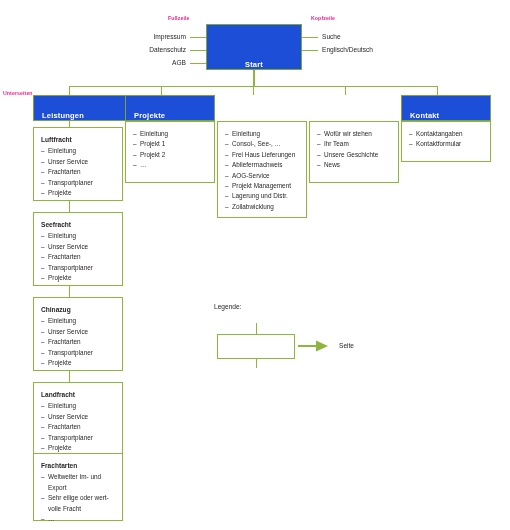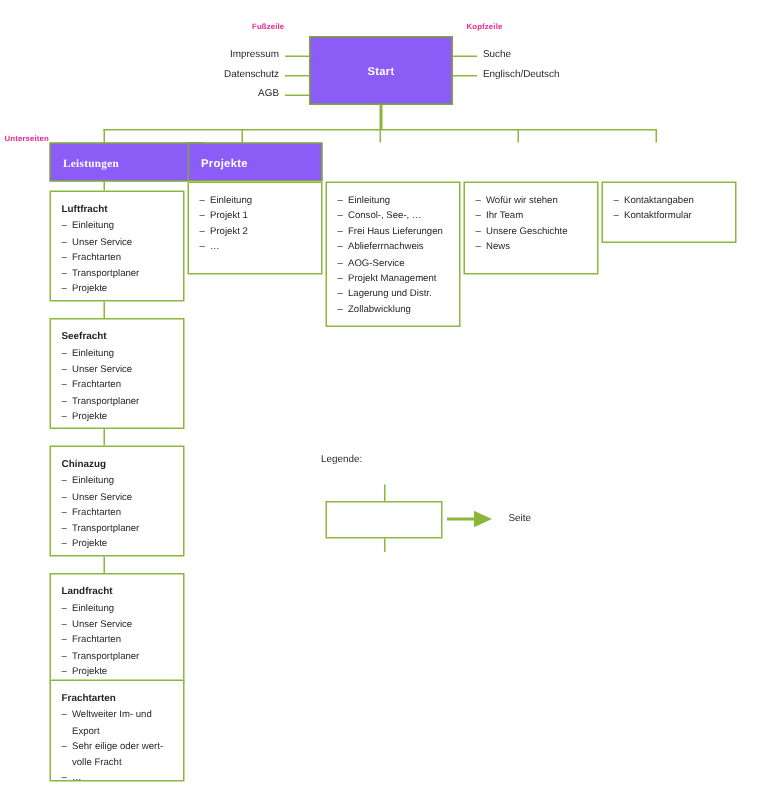--- a/index.html
+++ b/index.html
@@ -32,27 +32,27 @@
     position: absolute;
     width: 1px;
     background: #8cb63c;
   }
   .line-v.thick { width: 2px; }
 
   
   .node-filled {
     position: absolute;
     box-sizing: border-box;
-    background: #8b5cf6;
+    background: #1d4ed8;
     border: 1px solid #7ea634;
     color: #ffffff;
     font-size: 7.5px;
     font-weight: bold;
     display: flex;
-    align-items: center;
+    align-items: flex-end;
     justify-content: center;
     letter-spacing: 0.2px;
   }
   .node-filled.left-title {
     justify-content: flex-start;
     padding-left: 8px;
   }
 
   
   .node-list {
@@ -161,21 +161,21 @@
   <div class="line-v thick" style="left:253px; top:70px; height:16px;"></div>
 
   <div class="line-h" style="left:69px; top:86px; width:369px;"></div>
 
   <div class="line-v" style="left:69px; top:86px; height:9px;"></div>
   <div class="line-v" style="left:161px; top:86px; height:9px;"></div>
   <div class="line-v" style="left:253px; top:86px; height:9px;"></div>
   <div class="line-v" style="left:345px; top:86px; height:9px;"></div>
   <div class="line-v" style="left:437px; top:86px; height:9px;"></div>
 
-  <div class="node-filled left-title" style="left:33px; top:95px; width:102px; height:26px;font-family:Liberation Serif, serif;">
+  <div class="node-filled left-title" style="left:33px; top:95px; width:102px; height:26px;">
     <span>Leistungen</span>
   </div>
   <div class="line-v" style="left:69px; top:121px; height:6px;"></div>
 
   <div class="node-list" style="left:33px; top:127px; width:90px; height:74px;">
     <span class="lbox-title">Luftfracht</span>
     <ul>
       <li>Einleitung</li>
       <li>Unser Service</li>
       <li>Frachtarten</li>
@@ -259,20 +259,23 @@
 
   <div class="node-list" style="left:309px; top:121px; width:90px; height:62px;">
     <ul>
       <li>Wofür wir stehen</li>
       <li>Ihr Team</li>
       <li>Unsere Geschichte</li>
       <li>News</li>
     </ul>
   </div>
 
+  <div class="node-filled left-title" style="left:401px; top:95px; width:90px; height:26px;">
+    <span>Kontakt</span>
+  </div>
   <div class="node-list" style="left:401px; top:121px; width:90px; height:41px;">
     <ul>
       <li>Kontaktangaben</li>
       <li>Kontaktformular</li>
     </ul>
   </div>
 
   <div class="legend-title" style="left:214px; top:303px;">Legende:</div>
 
   <div class="line-v" style="left:256px; top:323px; height:11px;"></div>

